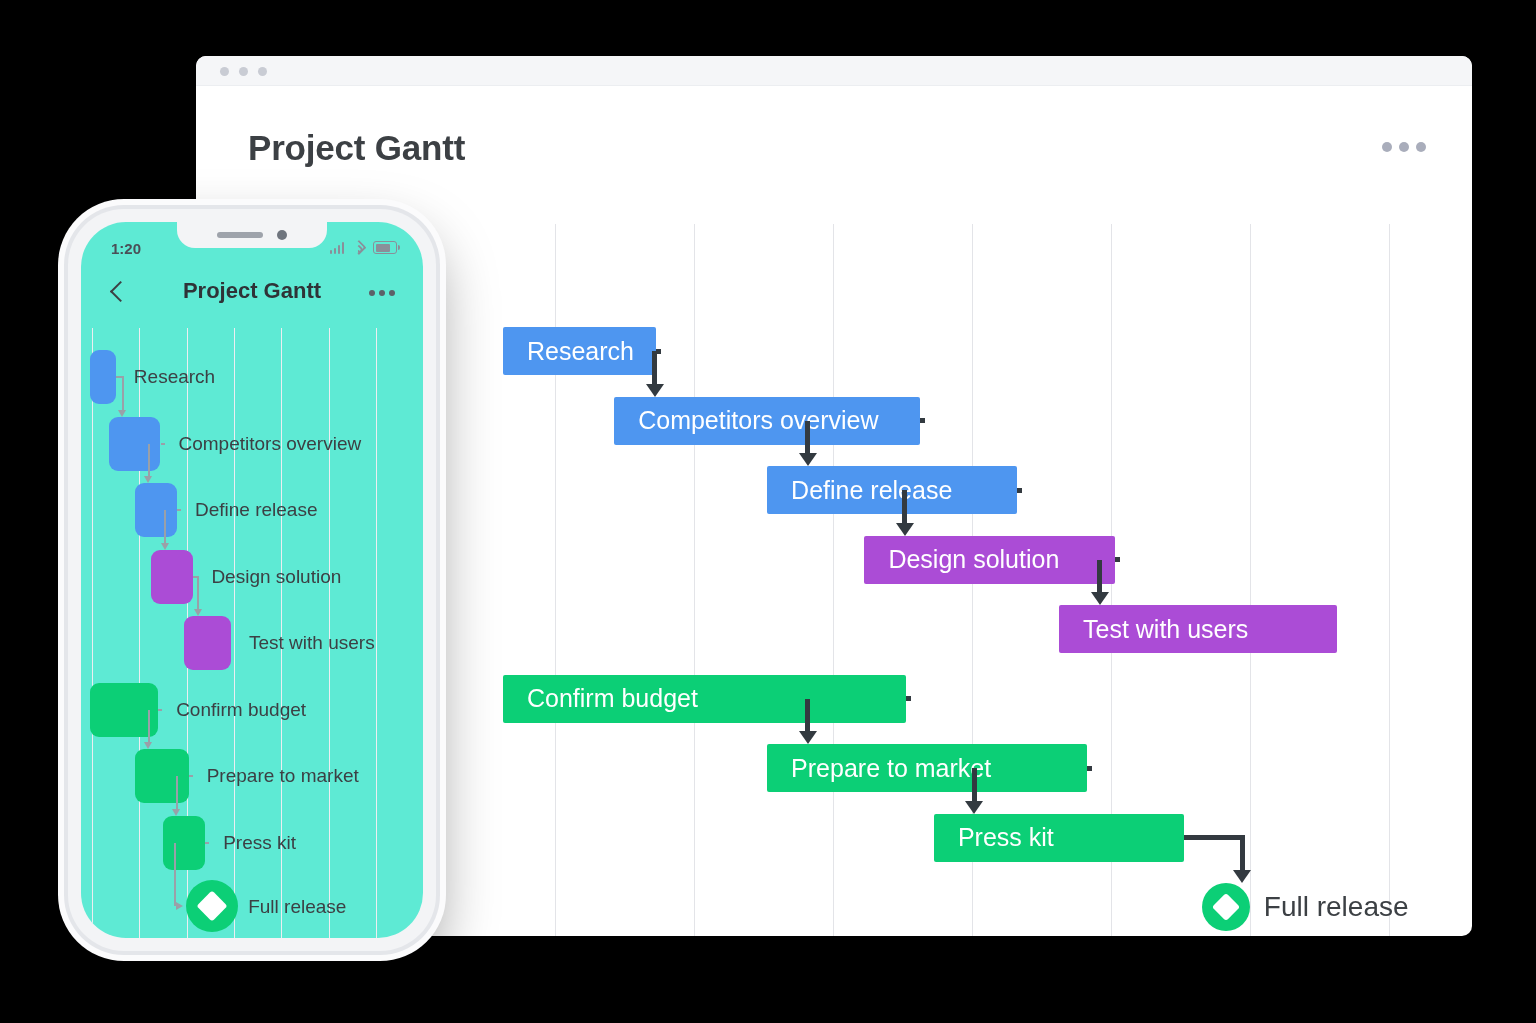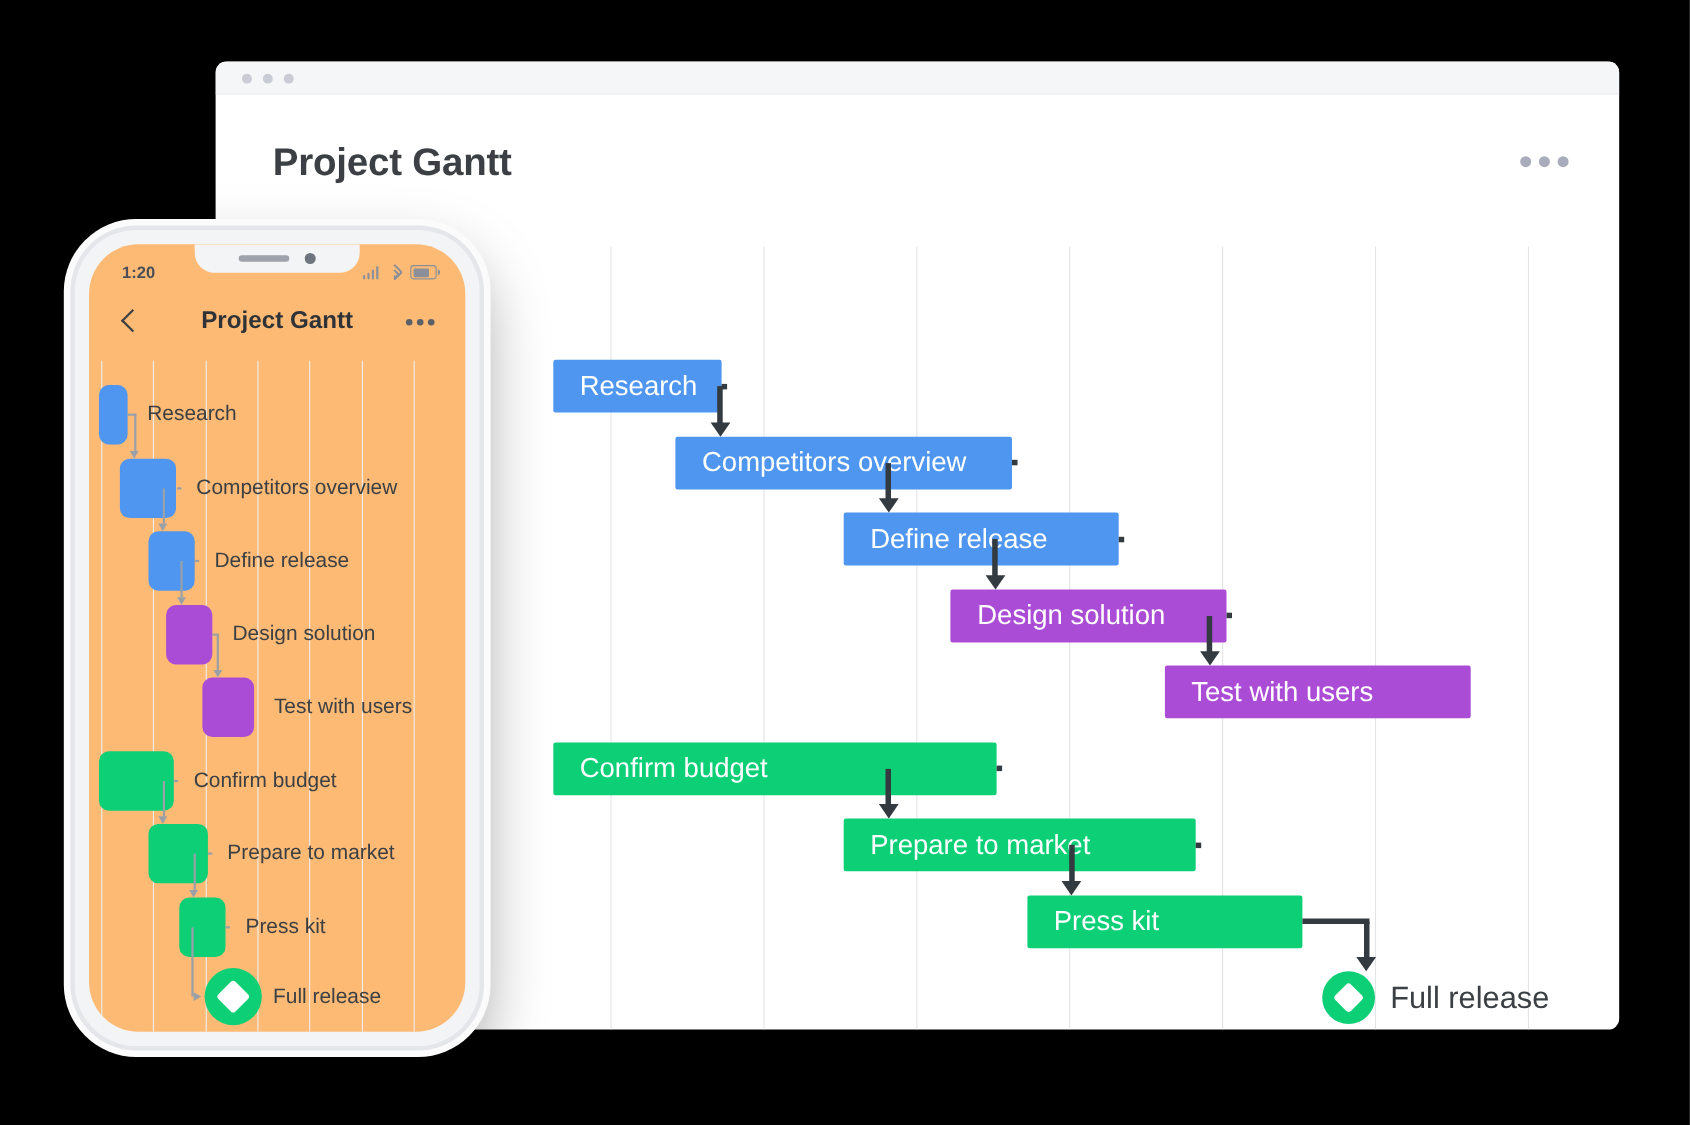--- a/index.html
+++ b/index.html
@@ -57,21 +57,21 @@
   }
 
   
   #phone{
     position:absolute;left:68px;top:209px;width:368px;height:742px;
     border-radius:56px;background:#f3f4f6;
     box-shadow:0 0 0 4px #e4e6ea, 0 0 0 10px #fbfbfc, 0 26px 60px rgba(0,0,0,.40);
   }
   #phone-screen{
     position:absolute;left:13px;top:13px;width:342px;height:716px;
-    border-radius:45px;background:#fdba74;overflow:hidden;
+    border-radius:45px;background:#5eead4;overflow:hidden;
   }
   #phone-notch{
     position:absolute;left:50%;top:0;transform:translateX(-50%);
     width:150px;height:26px;background:#f3f4f6;border-radius:0 0 18px 18px;
     display:flex;align-items:center;justify-content:center;gap:14px;
   }
   #phone-notch .spk{width:46px;height:6px;border-radius:3px;background:#9ea3ab;}
   #phone-notch .cam{width:10px;height:10px;border-radius:50%;background:#6f757e;}
 
   #phone-statusbar{position:absolute;left:0;top:18px;width:100%;height:22px;}

